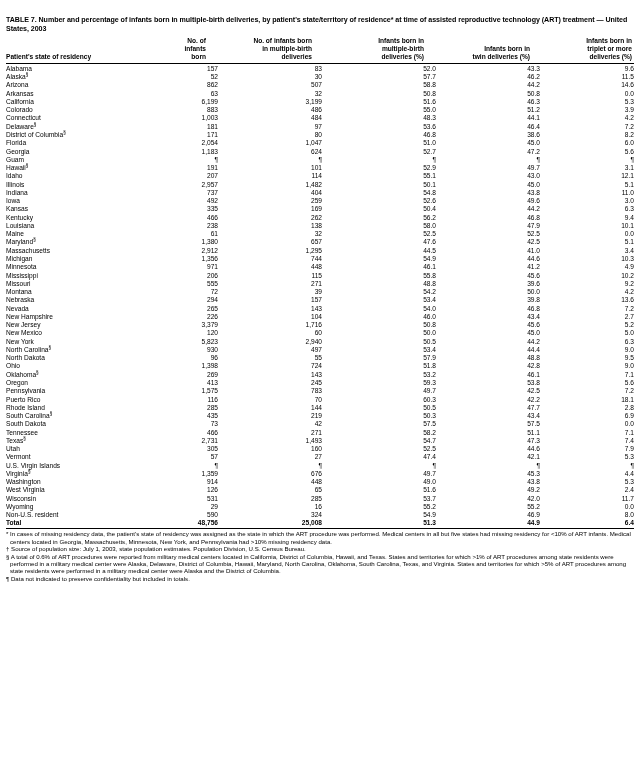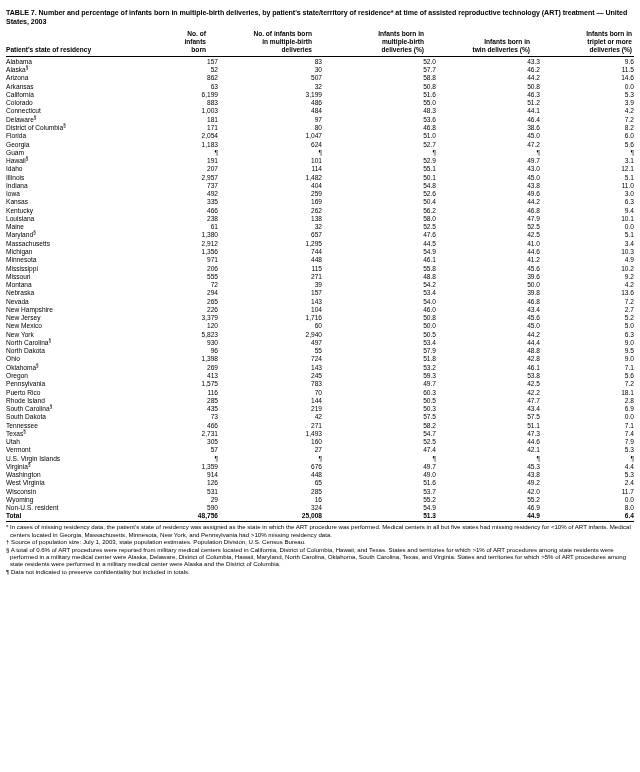--- a/index.html
+++ b/index.html
@@ -16,21 +16,21 @@
     overflow: hidden;
   }
   .page {
     padding: 5px 6px 0 6px;
     width: 640px;
   }
   .title {
     font-size: 7.1px;
     font-weight: bold;
     line-height: 1.28;
-    margin: 4px 0 3px 0;
+    margin: 11px 0 3px 0;
     letter-spacing: -0.05px;
   }
   table.main {
     width: 628px;
     border-collapse: collapse;
     table-layout: fixed;
   }
   table.main th {
     font-size: 6.6px;
     font-weight: bold;

